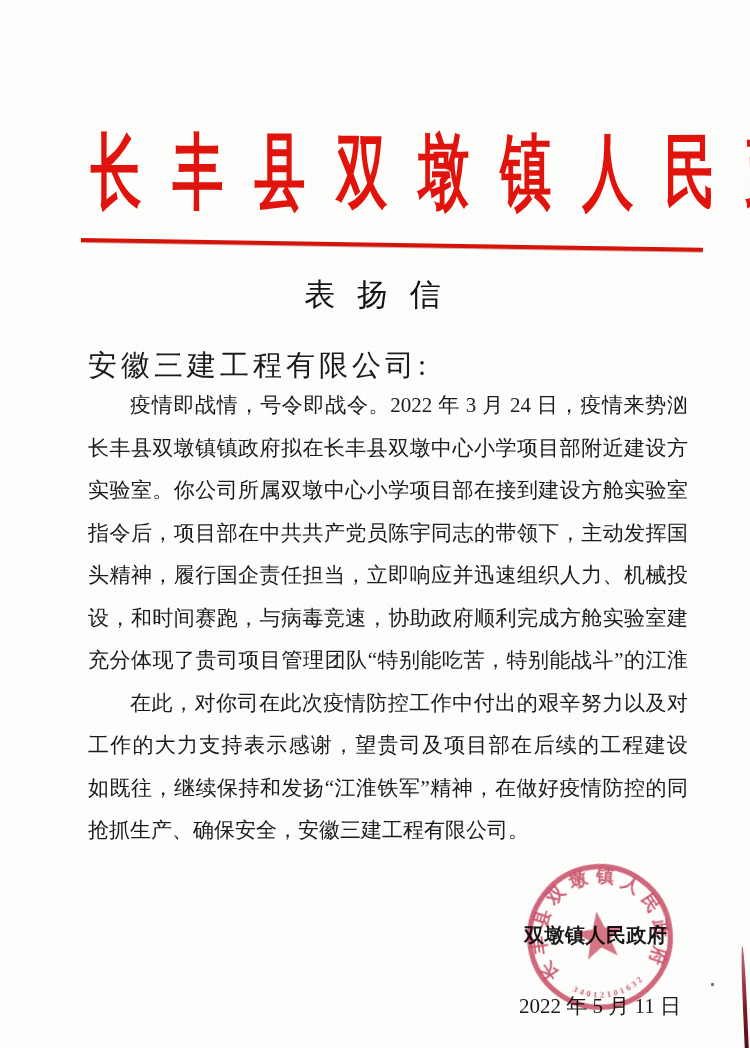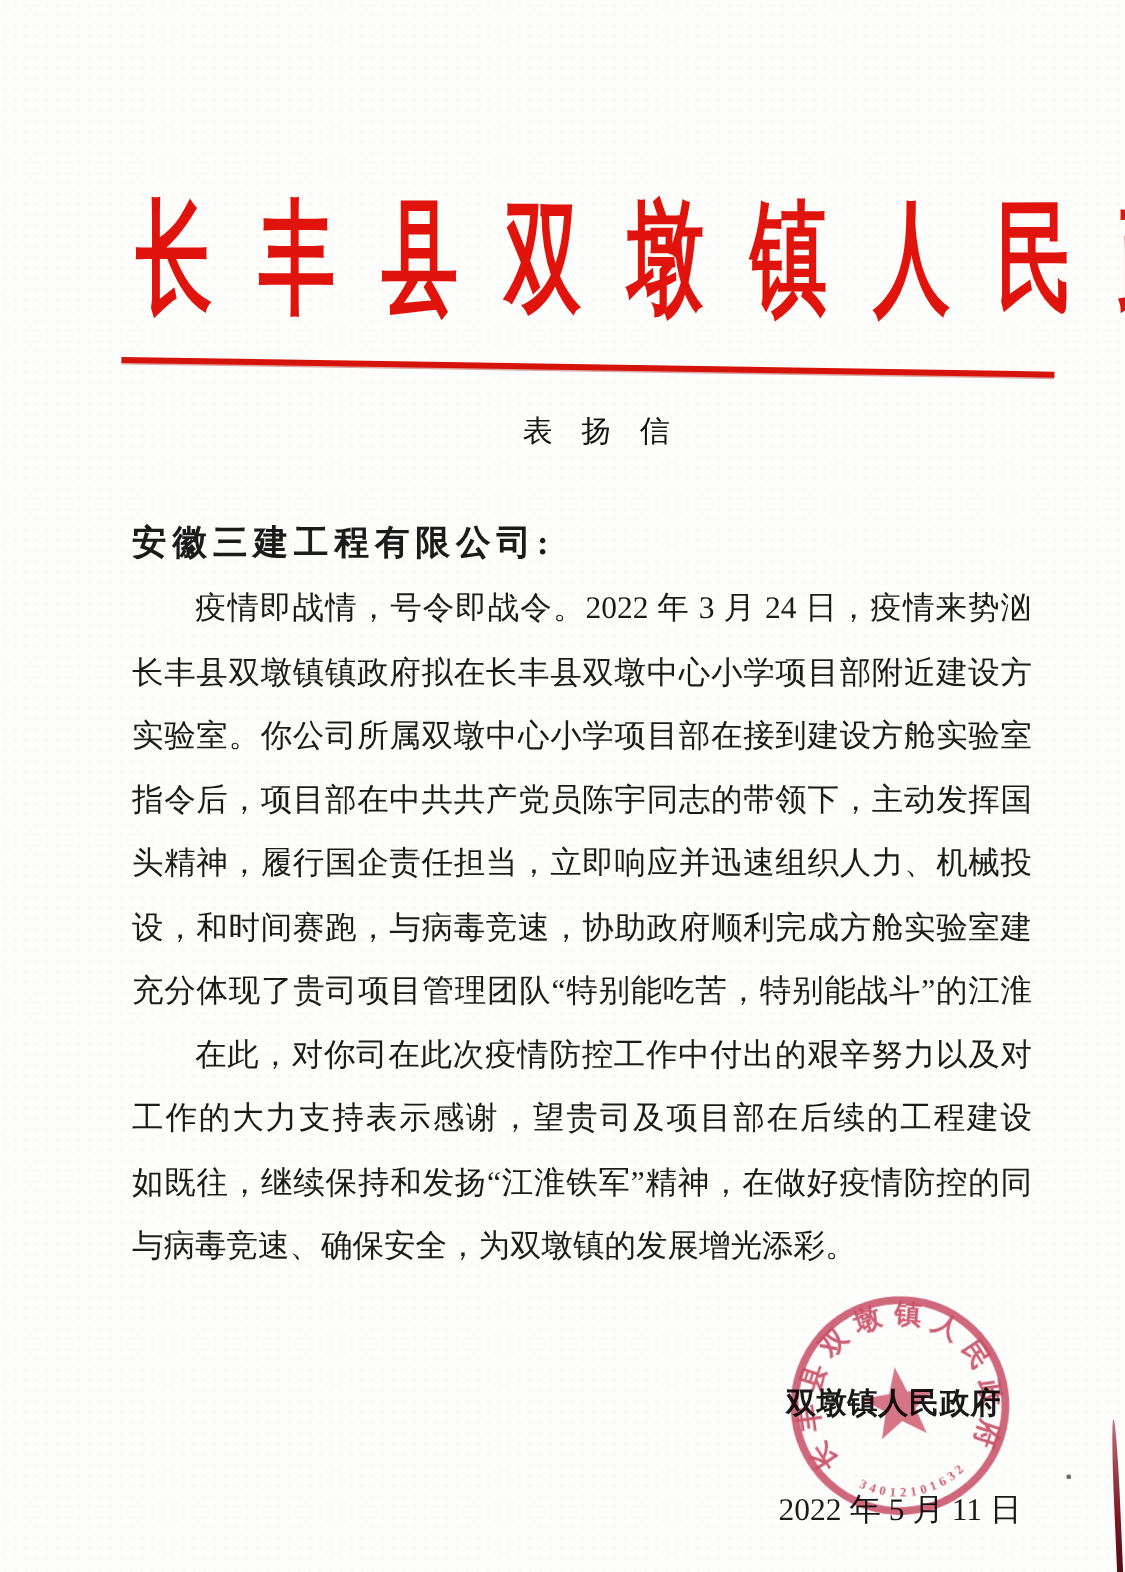--- a/index.html
+++ b/index.html
@@ -28,27 +28,27 @@
     white-space:pre;
   }
   .red-rule{
     position:absolute;left:81px;top:238px;width:622px;height:3.5px;
     background:#d6130b;
     transform:rotate(0.9deg);transform-origin:left center;
     box-shadow:0 1px 0 rgba(150,10,5,.35);
   }
   
   .doc-title{
-    position:absolute;left:101px;top:274px;width:600px;
-    text-align:center;font-size:20px;color:#141414;
+    position:absolute;left:76px;top:274px;width:600px;
+    text-align:center;font-size:31px;color:#141414;
     letter-spacing:7px;font-weight:500;white-space:pre;
   }
   .salutation{
     position:absolute;left:88px;top:346px;
-    font-size:23px;color:#1b1b1b;letter-spacing:4px;font-weight:bold;
+    font-size:29px;color:#1b1b1b;letter-spacing:4px;
   }
   
   .body-lines{
     position:absolute;left:88px;top:384px;width:600px;
     font-size:21px;color:#1b1b1b;line-height:42.5px;
   }
   .bline{height:42.5px;white-space:nowrap;}
   .bline.full{
     white-space:normal;
     text-align:justify;
@@ -118,21 +118,21 @@
       <div class="bline full indent">疫情即战情，号令即战令。2022 年 3 月 24 日，疫情来势汹汹，</div>
       <div class="bline full">长丰县双墩镇镇政府拟在长丰县双墩中心小学项目部附近建设方舱</div>
       <div class="bline full">实验室。你公司所属双墩中心小学项目部在接到建设方舱实验室任务</div>
       <div class="bline full">指令后，项目部在中共共产党员陈宇同志的带领下，主动发挥国企带</div>
       <div class="bline full">头精神，履行国企责任担当，立即响应并迅速组织人力、机械投入建</div>
       <div class="bline full">设，和时间赛跑，与病毒竞速，协助政府顺利完成方舱实验室建设。</div>
       <div class="bline full">充分体现了贵司项目管理团队“特别能吃苦，特别能战斗”的江淮铁</div>
       <div class="bline full indent">在此，对你司在此次疫情防控工作中付出的艰辛努力以及对政府</div>
       <div class="bline full">工作的大力支持表示感谢，望贵司及项目部在后续的工程建设中，一</div>
       <div class="bline full">如既往，继续保持和发扬“江淮铁军”精神，在做好疫情防控的同时，</div>
-      <div class="bline">与病毒竞速、确保安全，为双墩镇的发展增光添彩。</div>
+      <div class="bline">抢抓生产、确保安全，安徽三建工程有限公司。</div>
     </div>
 
   <div class="signature">双墩镇人民政府</div>
   <div class="sig-date">2022 年 5 月 11 日</div>
 
   <svg class="seal" viewBox="0 0 160 160" xmlns="http://www.w3.org/2000/svg">
     <circle cx="80" cy="80" r="74" fill="none" stroke="#c23552" stroke-width="5.5" opacity="0.85"></circle>
     <polygon points="80,53 86.5,71.1 105.7,71.7 90.5,83.4 95.9,101.8 80,91 64.1,101.8 69.5,83.4 54.3,71.7 73.5,71.1" fill="#c84058" opacity="0.82"></polygon>
     <defs>
       <path id="ringTextPath" d="M 32.5 113.3 A 58 58 0 1 1 127.5 113.3" fill="none"></path>

